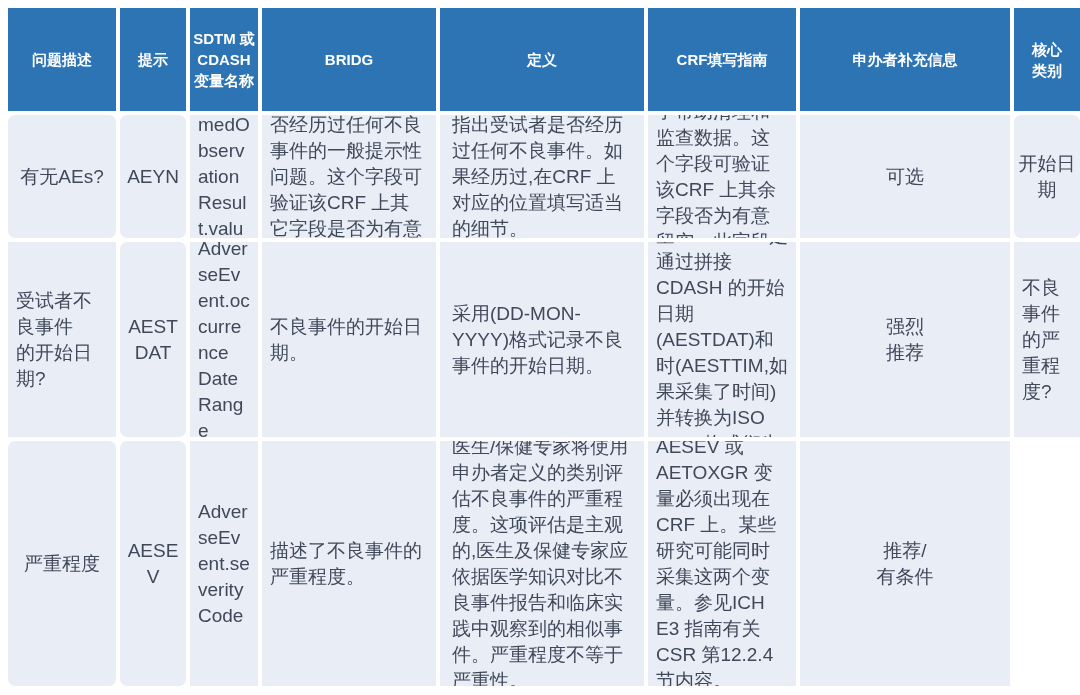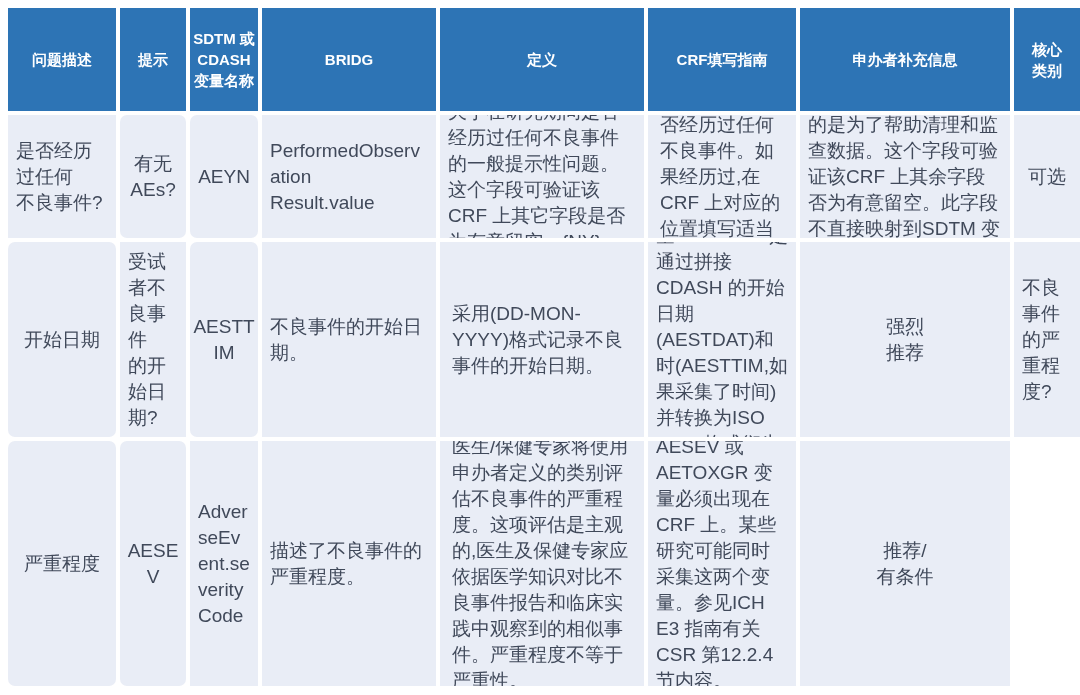--- a/index.html
+++ b/index.html
@@ -72,24 +72,20 @@
         <span>CRF填写指南</span>
       </div>
     <div class="hcell">
         <span>申办者补充信息</span>
       </div>
     <div class="hcell">
         <span>核心
 类别</span>
       </div>
 
-    <div class="cell">
-        <span>是否经历过任何
-不良事件?</span>
-      </div>
     <div class="cell center">
         <span>有无AEs?</span>
       </div>
     <div class="cell center">
         <span>AEYN</span>
       </div>
     <div class="cell">
         <span>PerformedObservation
 Result.value</span>
       </div>
@@ -107,21 +103,25 @@
       </div>
 
     <div class="cell center">
         <span>开始日期</span>
       </div>
     <div class="cell">
         <span>受试者不良事件
 的开始日期?</span>
       </div>
     <div class="cell center">
-        <span>AESTTIM</span>
+        <span>AESTDAT</span>
+      </div>
+    <div class="cell">
+        <span>AdverseEvent.occurrence
+DateRange</span>
       </div>
     <div class="cell">
         <span>不良事件的开始日期。</span>
       </div>
     <div class="cell guide">
         <span>采用(DD-MON-YYYY)格式记录不良事件的开始日期。</span>
       </div>
     <div class="cell">
         <span>对基于SDTM 的数据集来说,SDTM IG 变量AESTDTC 是通过拼接CDASH 的开始日期(AESTDAT)和时(AESTTIM,如果采集了时间)并转换为ISO 8601 格式衍生而来。此字段不直接映射到SDTM 变量。</span>
       </div>

